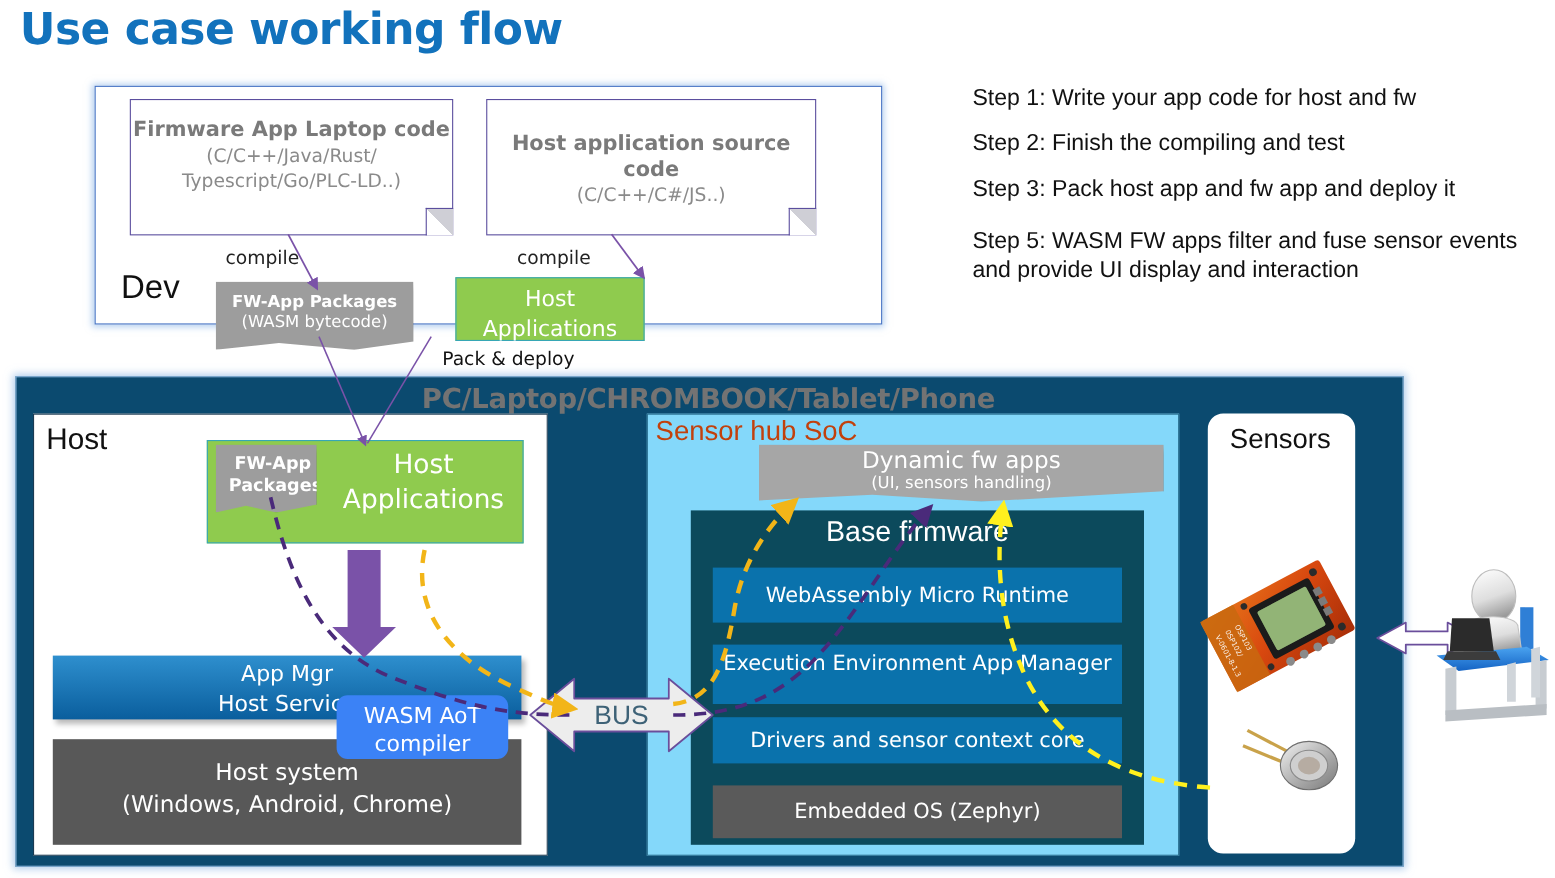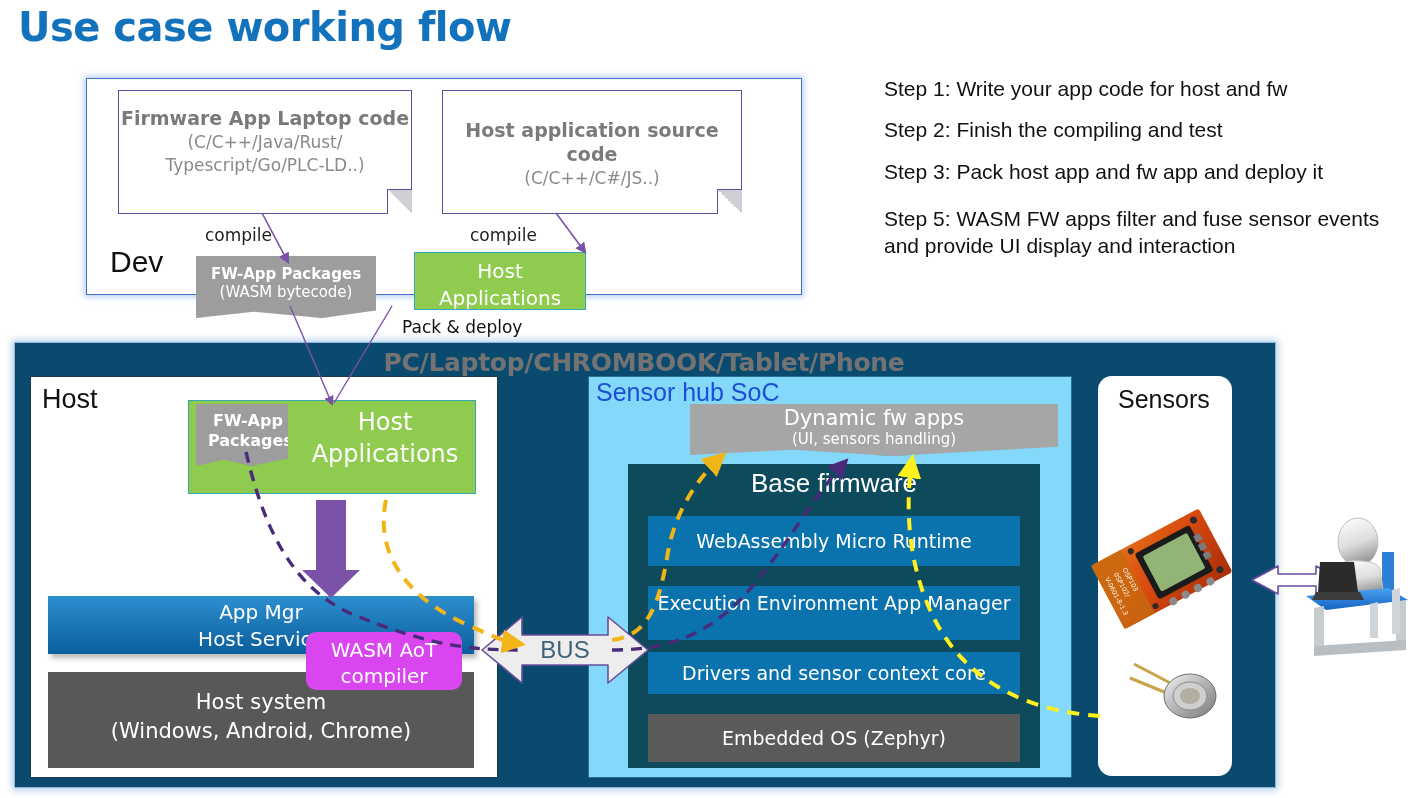--- a/index.html
+++ b/index.html
@@ -83,29 +83,29 @@
   #appmgr-bar{left:48px;top:596px;width:426px;height:58px;
      background:linear-gradient(to bottom,#2E8FCE,#0A5E9D);
      box-shadow:3px 4px 5px rgba(0,0,0,.28);}
   #appmgr-lbl{left:48px;top:599px;width:426px;text-align:center;color:#fff;
      font-size:20px;line-height:1.35;font-family:"DejaVu Sans",sans-serif;}
 
   #host-system{left:48px;top:672px;width:426px;height:96px;background:#585858;}
   #host-system-lbl{left:48px;top:688px;width:426px;text-align:center;color:#fff;
      font-size:21px;line-height:1.4;font-family:"DejaVu Sans",sans-serif;}
 
-  #wasm-aot{left:306px;top:632px;width:156px;height:58px;background:#d946ef;
+  #wasm-aot{left:306px;top:632px;width:156px;height:58px;background:#3b82f6;
      border-radius:10px;color:#fff;text-align:center;font-size:20px;
      line-height:1.3;padding-top:5px;box-sizing:border-box;
      font-family:"DejaVu Sans",sans-serif;}
 
   
   #soc-box{left:588px;top:376px;width:482px;height:400px;background:#84D8FA;
      border:1px solid #2a6f8f;}
-  #soc-label{left:596px;top:378px;font-size:25px;color:#1d4ed8;}
+  #soc-label{left:596px;top:378px;font-size:25px;color:#c2410c;}
 
   #dyn-fw{left:690px;top:404px;width:368px;height:52px;background:#A6A6A6;
      box-shadow:5px 5px 6px rgba(0,0,0,.3);
      clip-path:polygon(0 0,100% 0,100% 82%,55% 100%,28% 88%,0 98%);
      text-align:center;color:#fff;}
   #dyn-fw .l1{font-size:21px;margin-top:2px;font-family:"DejaVu Sans",sans-serif;}
   #dyn-fw .l2{font-size:15px;font-family:"DejaVu Sans",sans-serif;}
 
   #basefw{left:628px;top:464px;width:412px;height:304px;background:#0C4A5C;}
   #basefw-lbl{left:628px;top:468px;width:412px;text-align:center;color:#fff;

